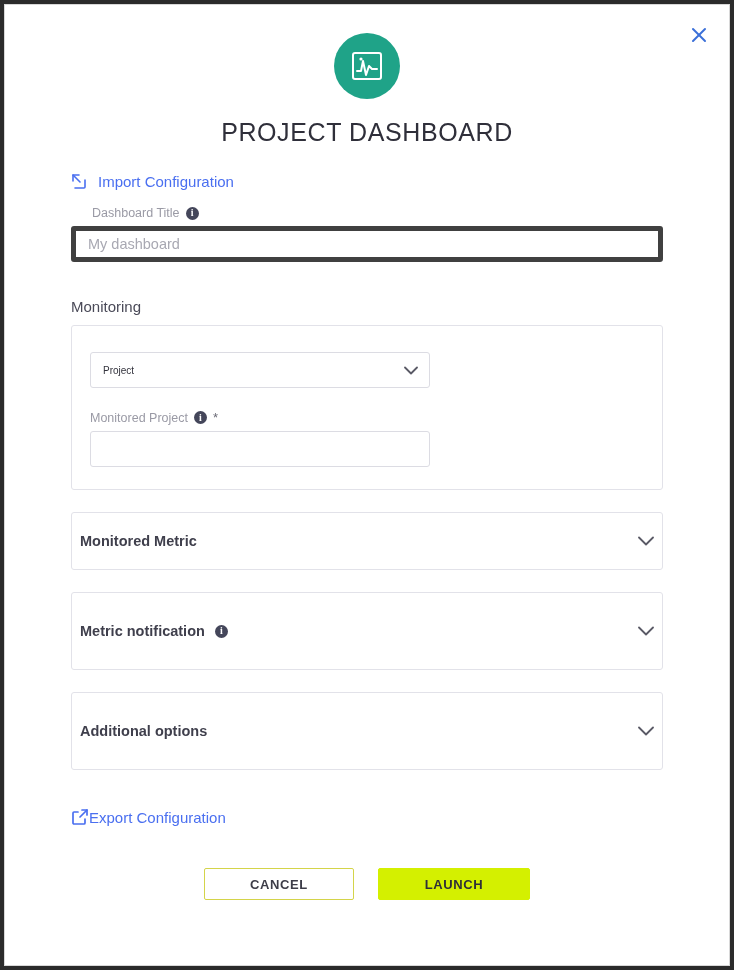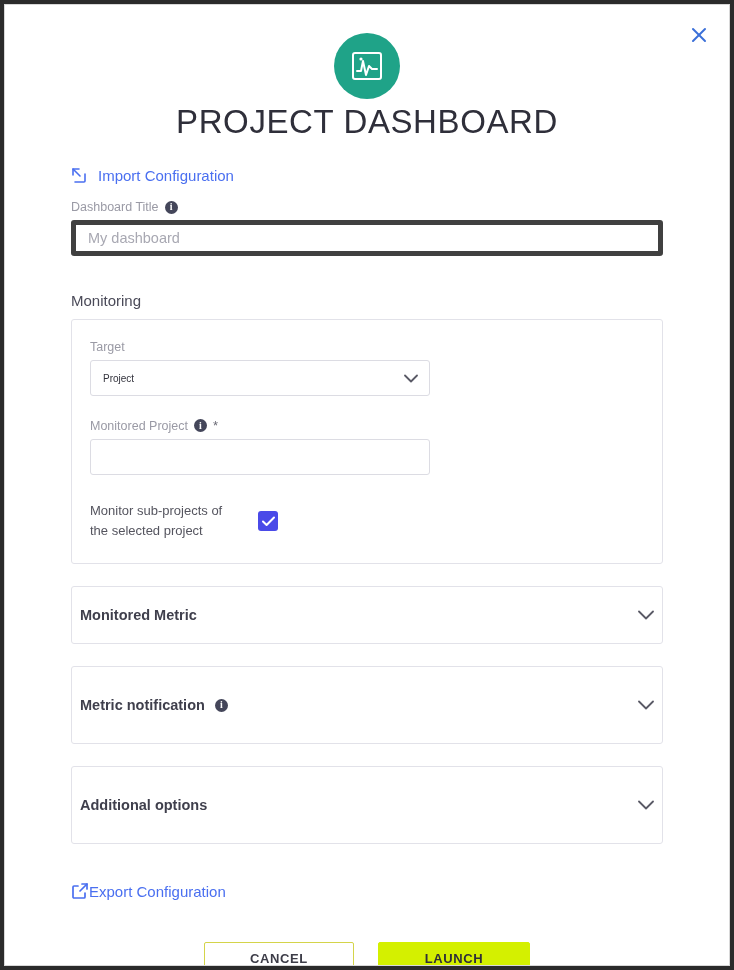--- a/index.html
+++ b/index.html
@@ -32,25 +32,25 @@
     padding-top: 28px;
   }
   .logo {
     width: 66px; height: 66px;
     border-radius: 50%;
     background: #1fa388;
     display: flex; align-items: center; justify-content: center;
   }
   .title {
     text-align: center;
-    font-size: 33px;
+    font-size: 25px;
     font-weight: 400;
     color: #2f2f3a;
     letter-spacing: 0.6px;
-    margin-top: 4px;
+    margin-top: 19px;
   }
 
   .body {
     padding: 0 66px;
   }
 
   .link-row {
     display: flex; align-items: center;
     gap: 10px;
     margin-top: 26px;
@@ -61,21 +61,21 @@
   .link-row .link-text {
     color: #4a6ff0;
     font-size: 15px;
   }
   .link-icon { color: #4a6ff0; display: flex; }
 
   .field-label {
     font-size: 12.5px;
     color: #9a9aa5;
     margin-top: 16px;
-    display: flex; align-items: center; gap: 6px;
+    display: flex; align-items: center; gap: 6px; margin-left: 21px;
   }
   .info-dot {
     width: 13px; height: 13px;
     border-radius: 50%;
     background: #44465a;
     color: #fff;
     font-size: 10px;
     font-weight: bold;
     display: inline-flex;
     align-items: center; justify-content: center;
@@ -271,49 +271,38 @@
     <div class="field-label">
       <span>Dashboard Title</span>
       <span class="info-dot">i</span>
     </div>
     <input class="text-input" type="text" value="" placeholder="My dashboard" style="">
 
     <div class="section-title">Monitoring</div>
 
     <div class="panel">
 
-      <div class="sub-label">
-        <span>Target</span>
-      </div>
       <div class="select-wrap">
         <div class="select-box">
           <span>Project</span>
         </div>
         <span class="select-caret">
           <svg width="14" height="9" viewBox="0 0 14 9" fill="none" stroke="#5a5a66" stroke-width="1.8" stroke-linecap="round" stroke-linejoin="round">
             <polyline points="1,1.5 7,7.5 13,1.5"></polyline>
           </svg>
         </span>
       </div>
 
       <div class="sub-label" style="margin-top:22px;text-align:center;">
         <span>Monitored Project</span>
         <span class="info-dot">i</span>
         <span class="req-star">*</span>
       </div>
       <input class="small-input" type="text" value="" placeholder="" style="">
 
-      <div class="check-row">
-        <div class="check-label">Monitor sub-projects of the selected project</div>
-        <div class="checkbox">
-          <svg width="13" height="11" viewBox="0 0 13 11" fill="none" stroke="#ffffff" stroke-width="2" stroke-linecap="round" stroke-linejoin="round">
-            <polyline points="1,5.5 4.6,9 12,1.5"></polyline>
-          </svg>
-        </div>
-      </div>
 
     </div>
 
     <div class="accordion">
       <div class="acc-left">
         <span class="acc-title">Monitored Metric</span>
       </div>
       <span class="acc-caret">
         <svg width="16" height="10" viewBox="0 0 16 10" fill="none" stroke="#5a5a66" stroke-width="1.8" stroke-linecap="round" stroke-linejoin="round">
           <polyline points="1,1.5 8,8.5 15,1.5"></polyline>

